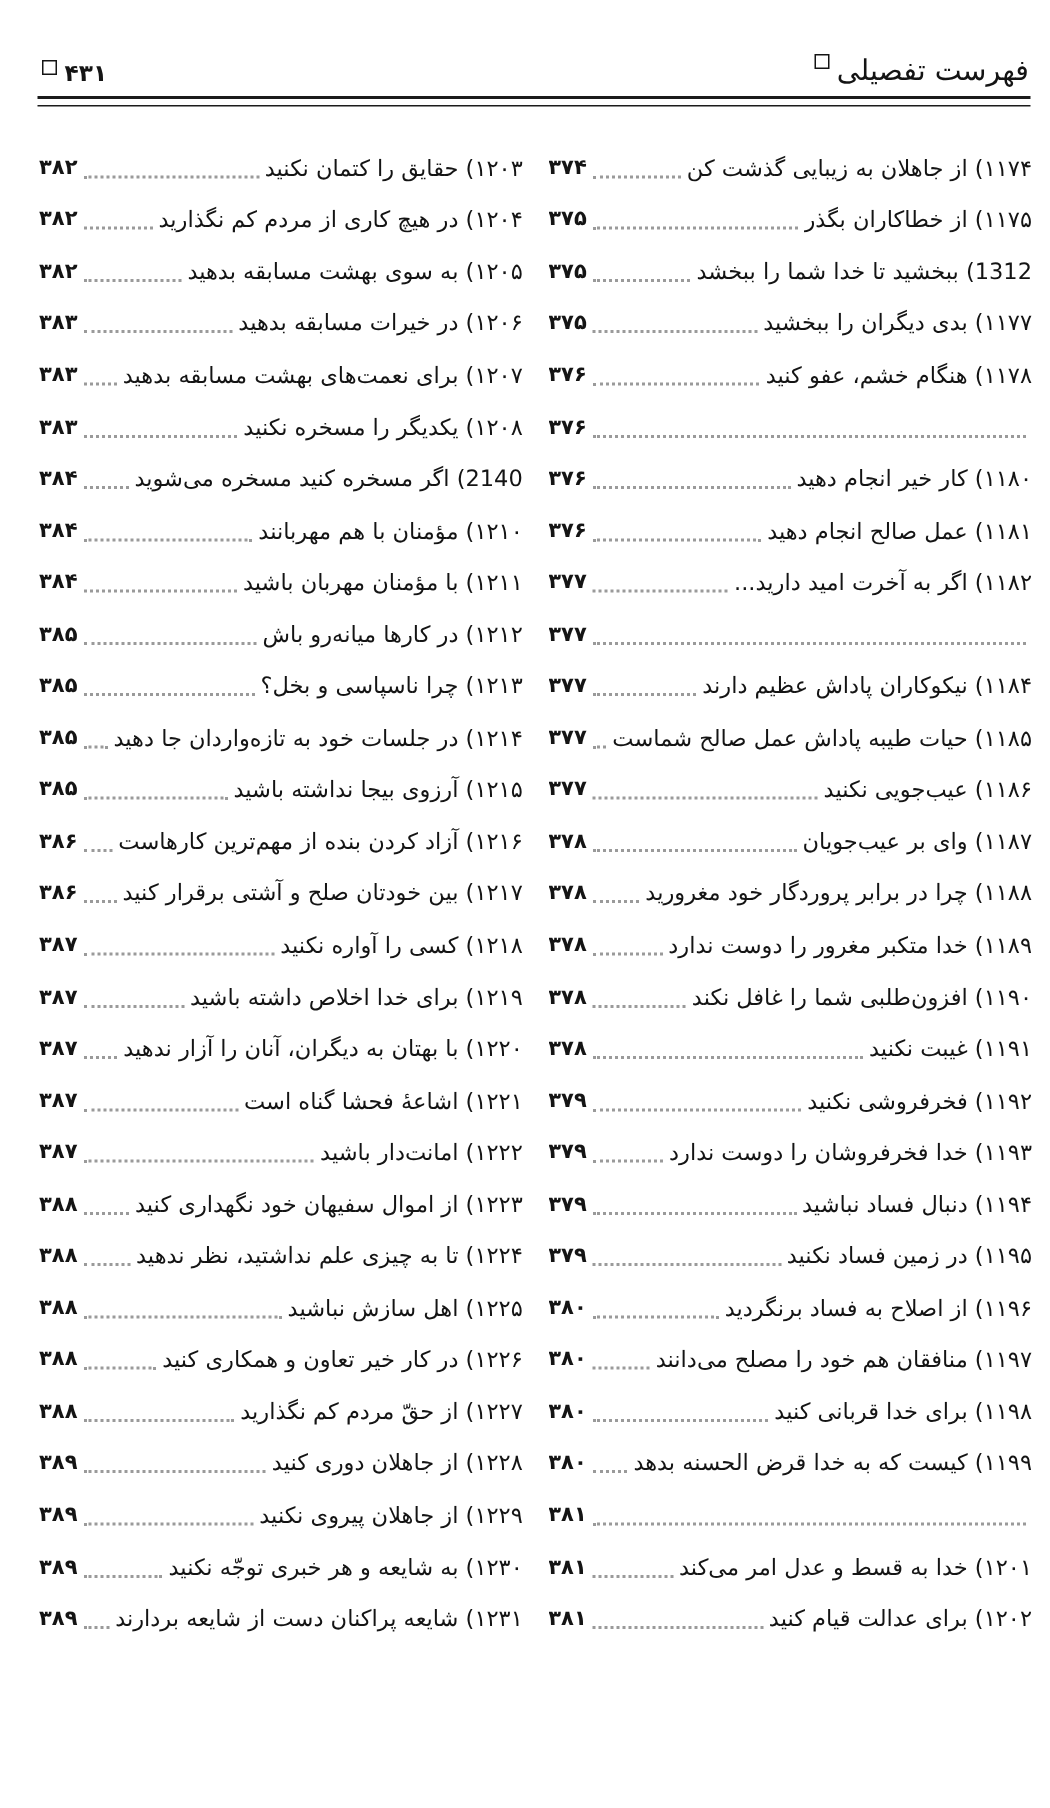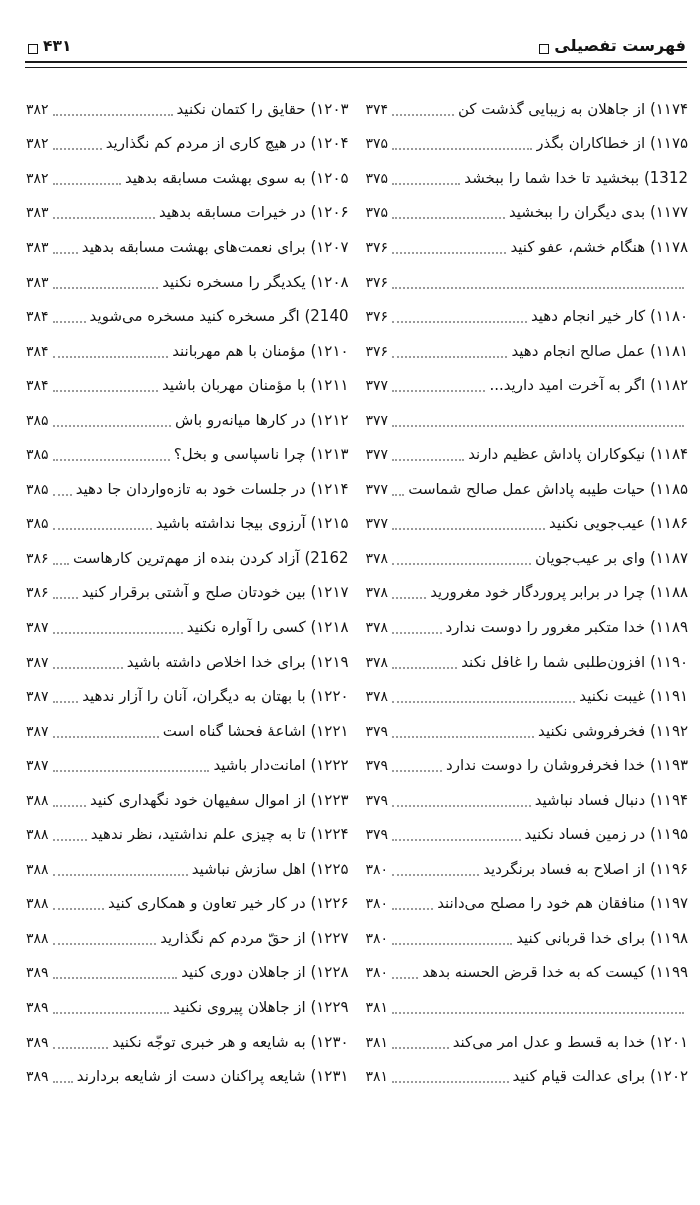--- a/index.html
+++ b/index.html
@@ -13,24 +13,24 @@
     overflow:hidden;
     direction:rtl;
   }
   
   .hdr{
     display:flex;
     justify-content:space-between;
     align-items:flex-end;
     padding:36px 14px 5px 28px;
   }
-  .hdr-side{display:flex;align-items:flex-end;gap:5px;}
+  .hdr-side{display:flex;align-items:flex-start;gap:5px;}
   .hdr-title{
-    font-size:16px;
-    font-weight:bold;
+    font-size:19px;
+    font-weight:normal;
     letter-spacing:0;
   }
   .hdr-pagenum{
     font-size:15.5px;
     font-weight:bold;
   }
   .sq{
     display:inline-block;
     width:8px;height:8px;
     border:1.6px solid #141414;
@@ -68,20 +68,21 @@
     min-width:0;
     height:0;
     border-bottom:2px dotted #9a9a9a;
     margin:0 4px;
     transform:translateY(6px);
   }
   .page-num{
     white-space:nowrap;
     flex:0 0 auto;
     font-size:14px;
+    font-weight:bold;
   }
 </style>
 </head>
 <body>
 
 <div class="page">
 
   <div class="hdr">
     <div class="hdr-side">
       <span class="hdr-title">فهرست تفصیلی</span>
@@ -300,21 +301,21 @@
           <span class="entry-label">۱۲۱۴) در جلسات خود به تازه‌واردان جا دهید</span>
           <span class="leader"></span>
           <span class="page-num">۳۸۵</span>
         </div>
         <div class="toc-row">
           <span class="entry-label">۱۲۱۵) آرزوی بیجا نداشته باشید</span>
           <span class="leader"></span>
           <span class="page-num">۳۸۵</span>
         </div>
         <div class="toc-row">
-          <span class="entry-label">2162) آزاد کردن بنده از مهم‌ترین کارهاست</span>
+          <span class="entry-label">۱۲۱۶) آزاد کردن بنده از مهم‌ترین کارهاست</span>
           <span class="leader"></span>
           <span class="page-num">۳۸۶</span>
         </div>
         <div class="toc-row">
           <span class="entry-label">۱۲۱۷) بین خودتان صلح و آشتی برقرار کنید</span>
           <span class="leader"></span>
           <span class="page-num">۳۸۶</span>
         </div>
         <div class="toc-row">
           <span class="entry-label">۱۲۱۸) کسی را آواره نکنید</span>

